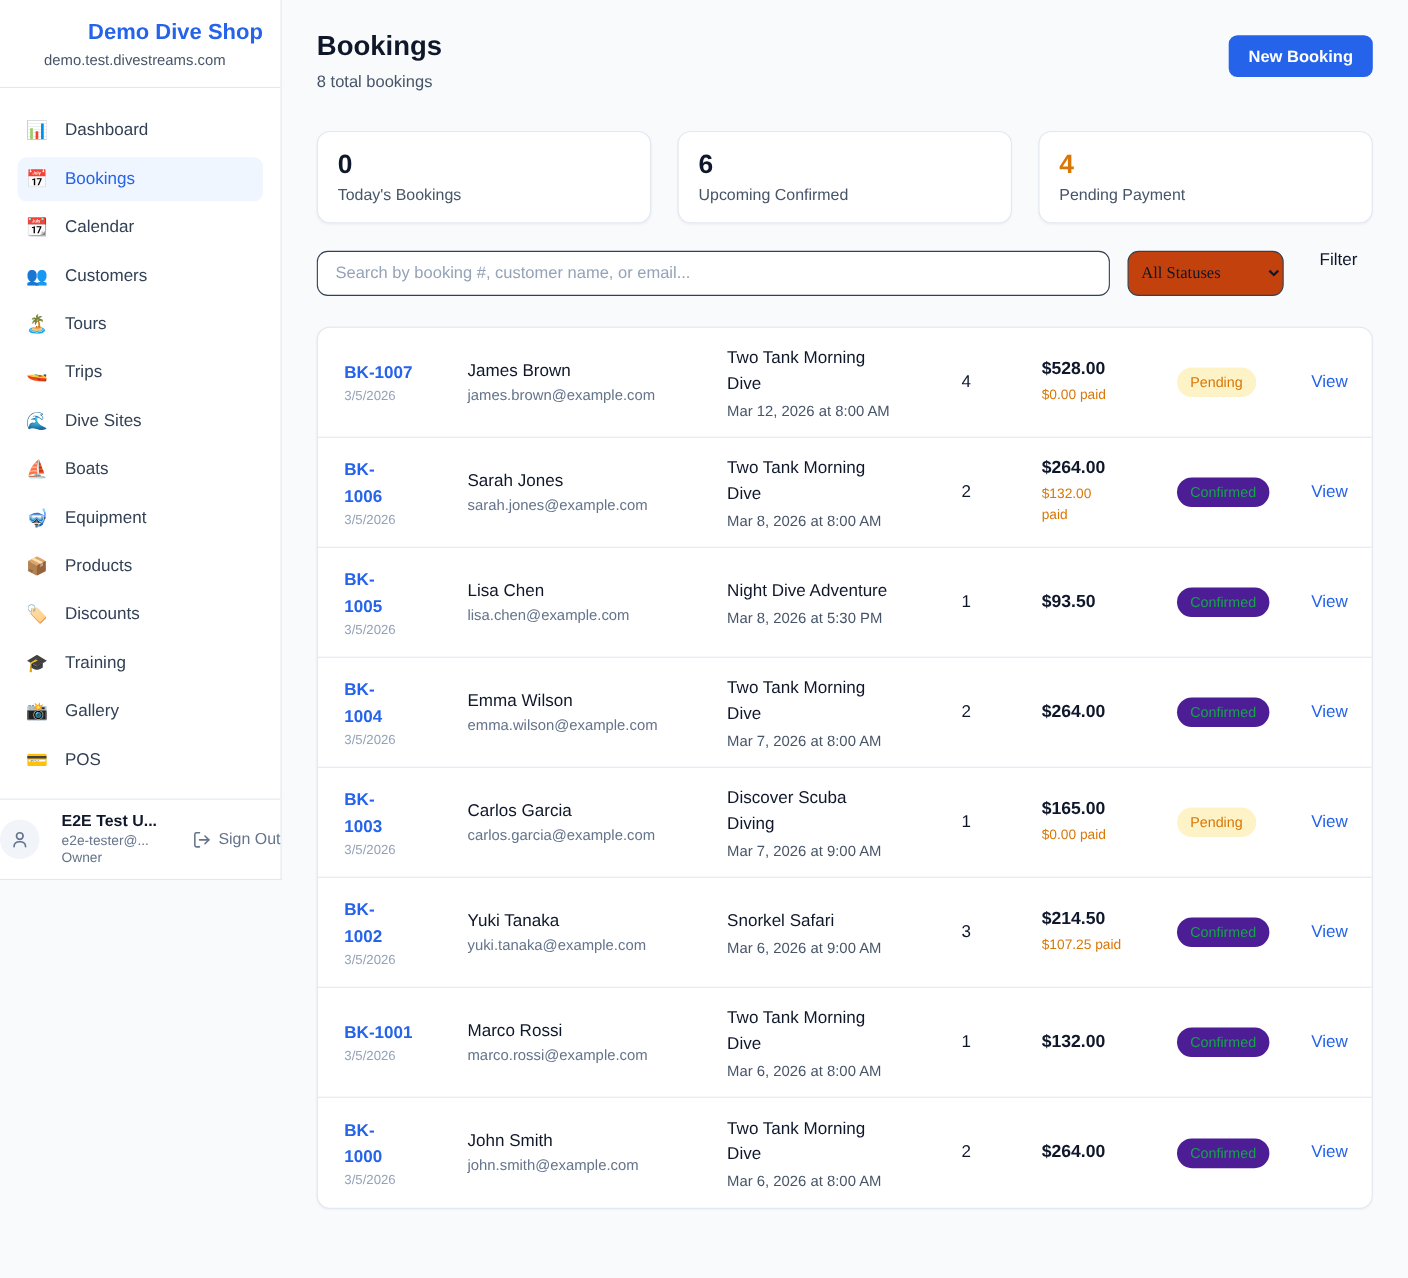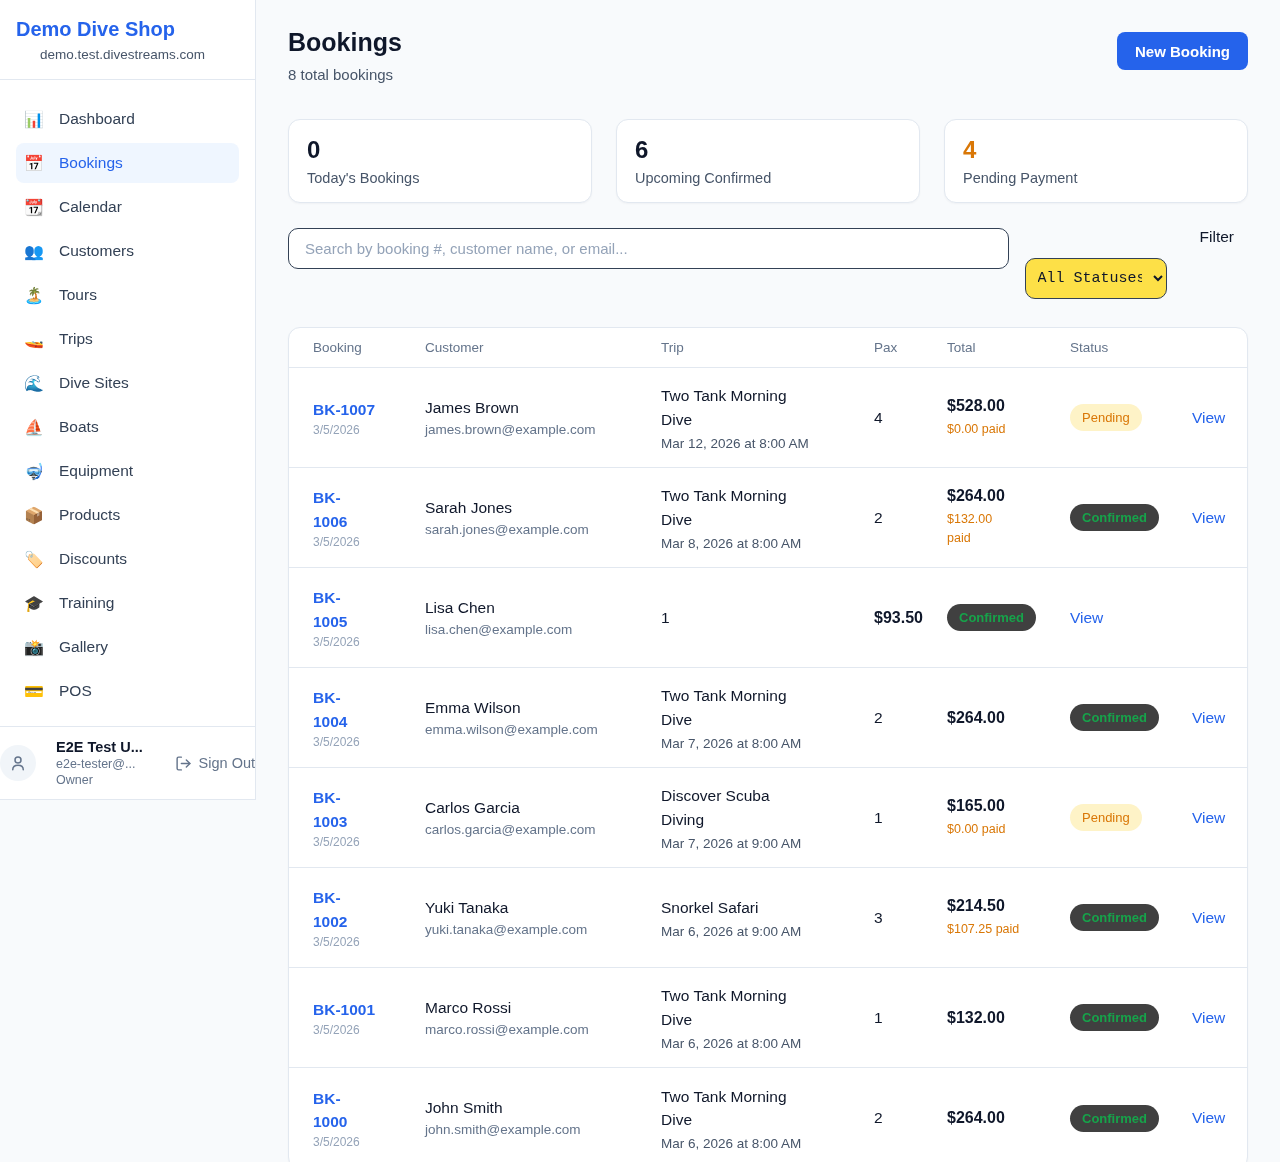--- a/index.html
+++ b/index.html
@@ -13,21 +13,21 @@
 
   
   .sidebar {
     width: 256px; min-width: 256px; height: 800px;
     background: #ffffff;
     border-right: 1px solid #e2e8f0;
     border-bottom: 1px solid #e2e8f0;
     display: flex; flex-direction: column;
   }
   .sidebar-header { padding: 18px 16px 17px; border-bottom: 1px solid #e2e8f0; }
-  .shop-name { color: #2563eb; font-size: 20px; font-weight: 700; }
+  .shop-name { color: #2563eb; font-size: 20px; font-weight: 700; text-align: right; }
   .shop-domain { color: #475569; font-size: 13.5px; margin-top: 6px; margin-left: 24px; }
   .nav { padding: 19px 16px 0; flex: 1; }
   .nav-item {
     display: flex; align-items: center; gap: 15px;
     height: 40px; margin-bottom: 4px; padding: 0 8px;
     border-radius: 8px; color: #334155; font-size: 15.5px;
     cursor: pointer;
   }
   .nav-item.active { background: #eff6ff; color: #2563eb; }
   .nav-icon { font-size: 16px; width: 20px; text-align: center; }
@@ -74,24 +74,23 @@
 
   .filters { display: flex; align-items: flex-start; margin-top: 25px; }
   .search-input {
     flex: 1; height: 41px; background: #ffffff;
     border: 1px solid #334155; border-radius: 10px;
     padding: 0 16px; font-family: inherit; font-size: 15px; color: #0f172a;
   }
   .search-input::placeholder { color: #94a3b8; }
   .status-select {
     width: 142px; height: 41px; margin-left: 16px;
-    border: 1px solid #334155; border-radius: 10px; background: #fde047;
-    font-family: Liberation Mono, monospace; font-size: 15px; color: #0f172a; padding: 0 8px;
+    border: 1px solid #334155; border-radius: 10px; background: #c2410c;
+    font-family: Liberation Serif, serif; font-size: 15px; color: #0f172a; padding: 0 8px;
     cursor: pointer;
-    margin-top: 30px;
   }
   .filter-btn {
     background: none; border: none; cursor: pointer;
     font-family: inherit; font-size: 15.5px; font-weight: 500; color: #0f172a;
     margin-left: 33px; margin-right: 14px;
   }
 
   
   .table-card {
     margin-top: 28px; background: #ffffff;
@@ -121,21 +120,21 @@
   .trip-name { color: #0f172a; font-size: 15.5px; font-weight: 400; white-space: pre-line; line-height: 1.5; }
   .trip-datetime { color: #475569; font-size: 13.5px; margin-top: 5px; }
   .pax { font-size: 15.5px; color: #0f172a; }
   .total { font-size: 16px; font-weight: 700; color: #0f172a; }
   .paid { color: #d97706; font-size: 12.5px; margin-top: 5px; white-space: pre-line; line-height: 1.5; }
   .badge {
     display: inline-block; padding: 6px 12px; border-radius: 999px;
     font-size: 13px;
   }
   .badge.pending { background: #fef3c7; color: #d97706; }
-  .badge.confirmed { background: #404040; color: #16a34a; font-weight: bold; }
+  .badge.confirmed { background: #4c1d95; color: #16a34a; }
   .view-link { color: #2563eb; font-size: 15.5px; font-weight: 500; text-decoration: none; cursor: pointer; }
 </style>
 </head>
 <body>
 
 <div class="app">
 
   <aside class="sidebar">
     <div class="sidebar-header">
       <div class="shop-name">Demo Dive Shop</div>
@@ -263,29 +262,20 @@
 
     <div class="filters">
       <input class="search-input" type="text" placeholder="Search by booking #, customer name, or email..." style="">
       <select class="status-select">
         <option>All Statuses</option>
       </select>
       <button class="filter-btn">Filter</button>
     </div>
 
     <div class="table-card">
-      <div class="thead">
-        <div class="cell">Booking</div>
-        <div class="cell">Customer</div>
-        <div class="cell">Trip</div>
-        <div class="cell">Pax</div>
-        <div class="cell">Total</div>
-        <div class="cell">Status</div>
-        <div class="cell"></div>
-      </div>
       <div id="tbody">
   <div class="trow">
     <div class="cell">
       <a class="booking-id">BK-1007</a>
       <div class="booking-date">3/5/2026</div>
     </div>
     <div class="cell">
       <div class="cust-name">James Brown</div>
       <div class="cust-email">james.brown@example.com</div>
     </div>
@@ -339,20 +329,24 @@
   <div class="trow">
     <div class="cell">
       <a class="booking-id">BK-
 1005</a>
       <div class="booking-date">3/5/2026</div>
     </div>
     <div class="cell">
       <div class="cust-name">Lisa Chen</div>
       <div class="cust-email">lisa.chen@example.com</div>
     </div>
+    <div class="cell">
+      <div class="trip-name">Night Dive Adventure</div>
+      <div class="trip-datetime">Mar 8, 2026 at 5:30 PM</div>
+    </div>
     <div class="cell pax">1</div>
     <div class="cell">
       <div class="total">$93.50</div>
 
     </div>
     <div class="cell">
       <span class="badge confirmed">Confirmed</span>
     </div>
     <div class="cell">
       <a class="view-link">View</a>

